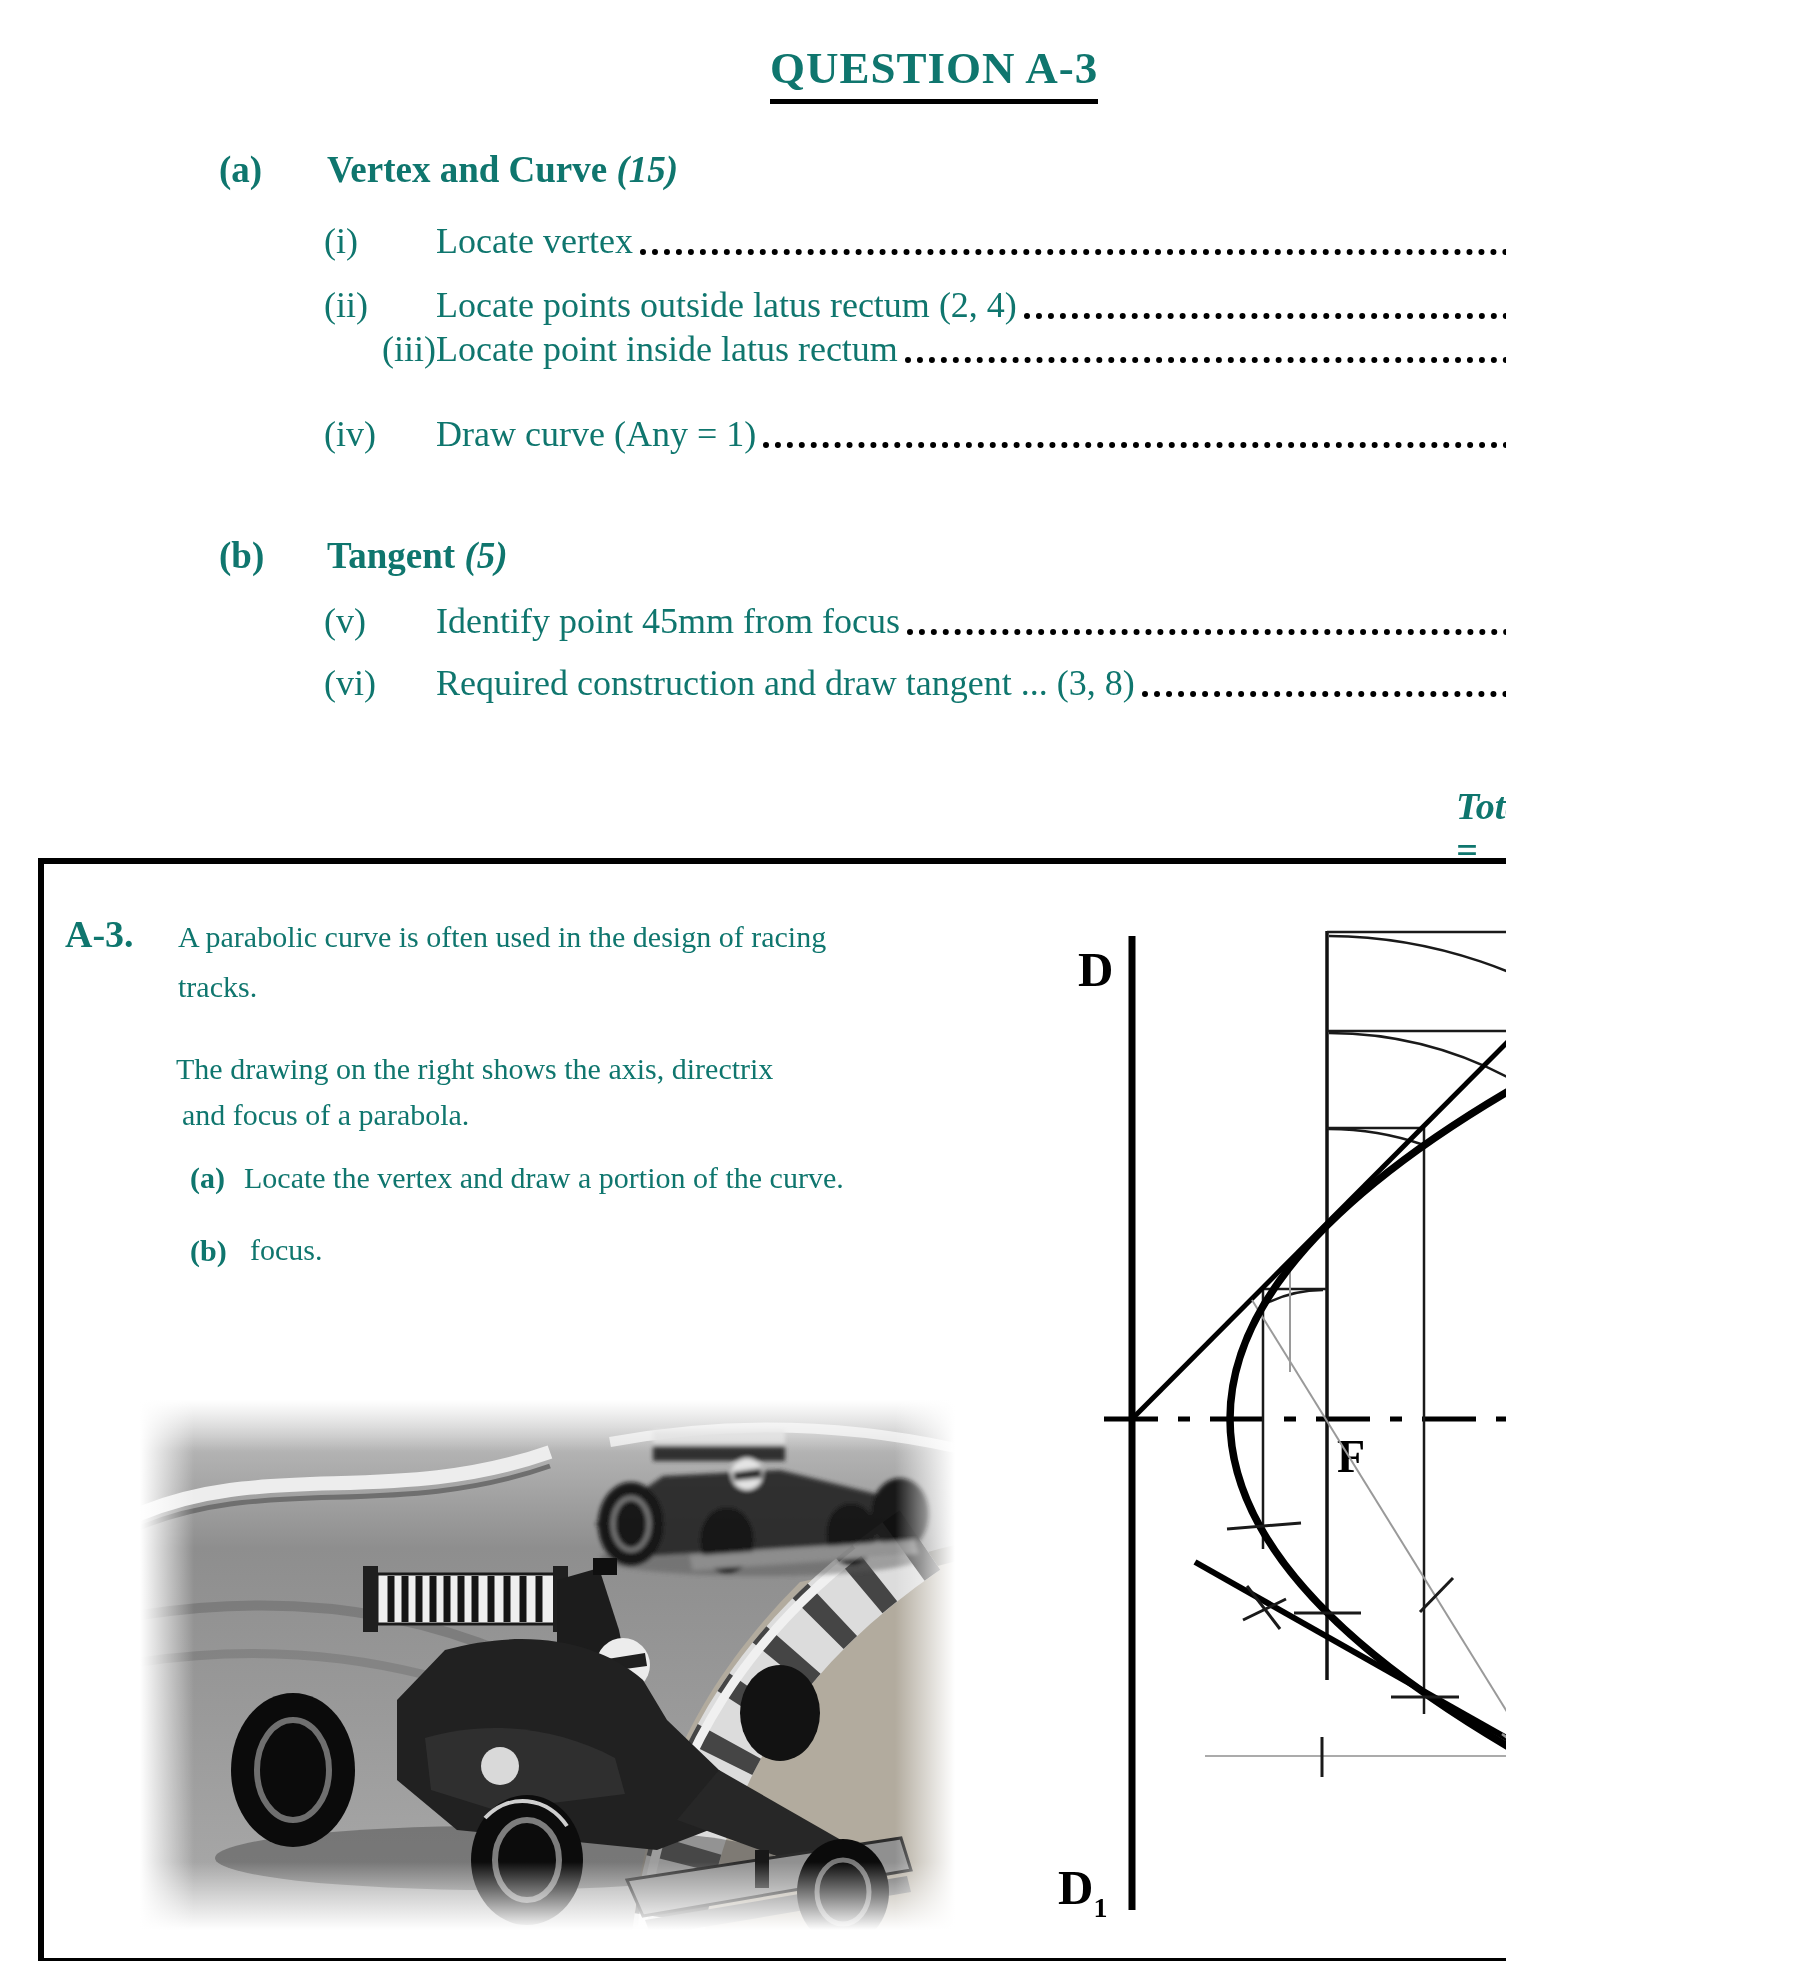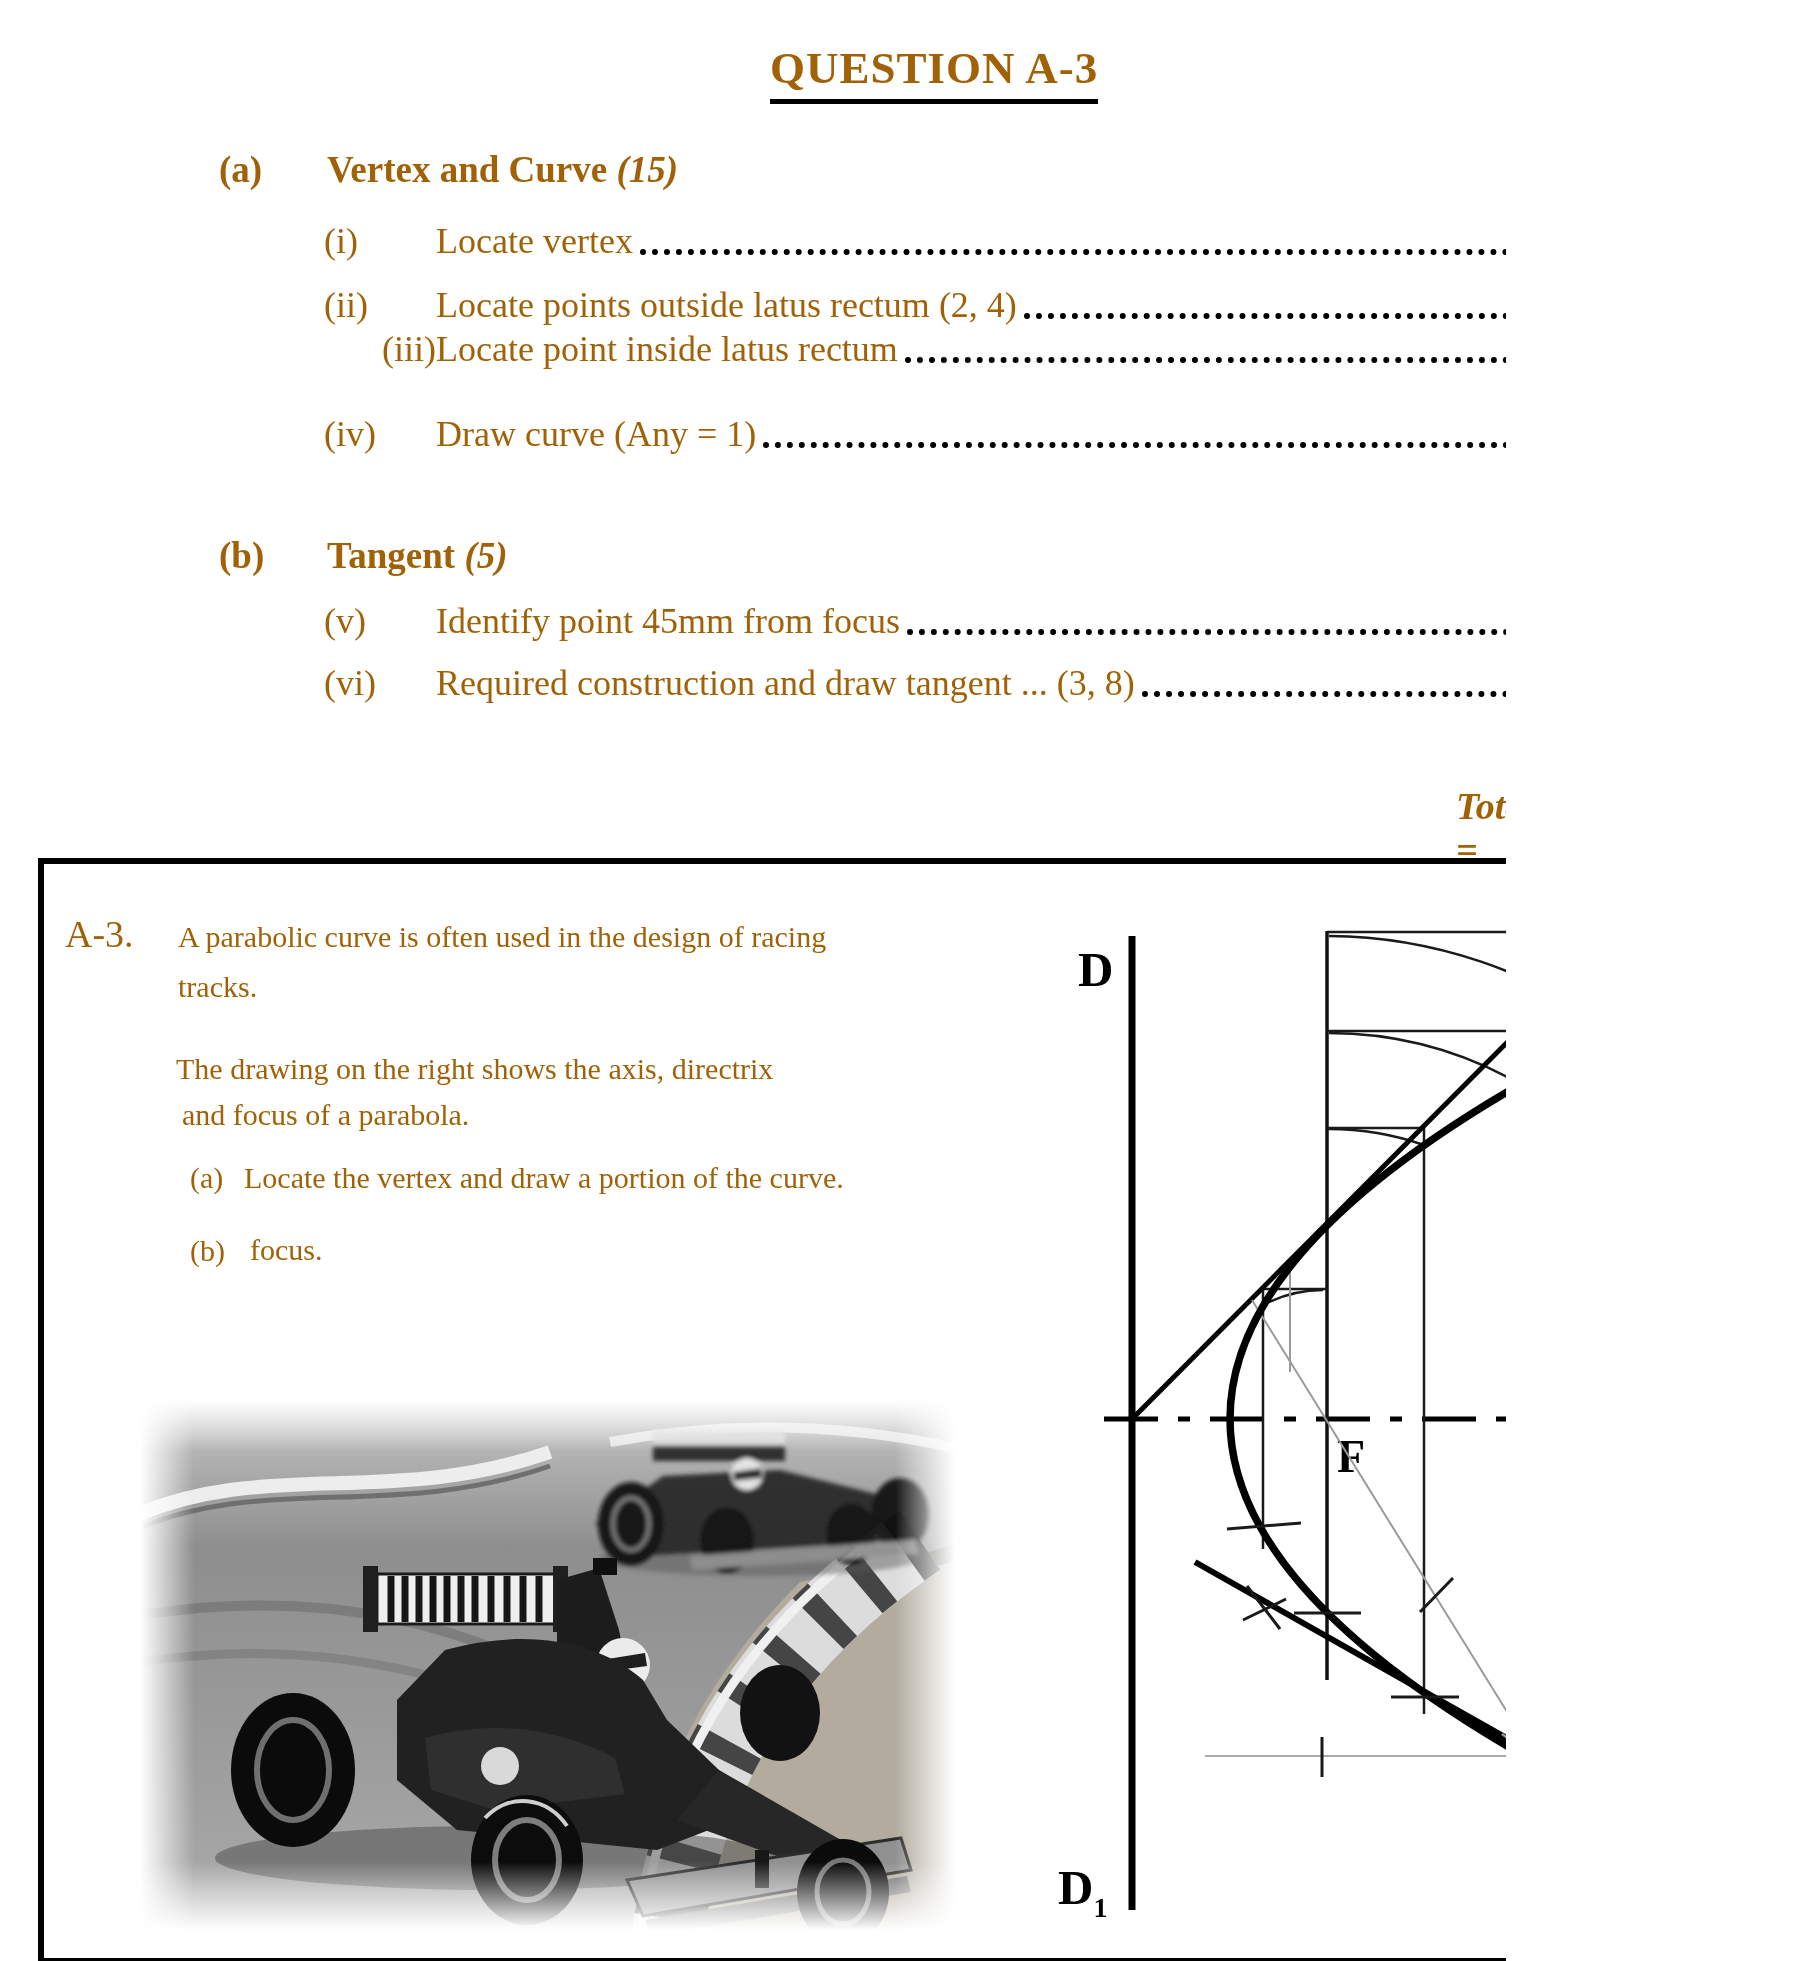--- a/index.html
+++ b/index.html
@@ -1,19 +1,19 @@
 <!DOCTYPE html>
 <html><head>
 <meta charset="utf-8">
 <style>
   html,body{margin:0;padding:0;background:#fff;}
   .page{position:relative;width:1506px;height:1961px;background:#fff;overflow:hidden;
-        font-family:"Liberation Serif",serif;color:#a16207;}
+        font-family:"Liberation Serif",serif;color:#0f766e;}
   .abs{position:absolute;}
-  .b{font-weight:normal;}
+  .b{font-weight:bold;}
   .i{font-style:italic;}
   .title{font-size:45px;font-weight:bold;letter-spacing:1px;border-bottom:5px solid #000;padding-bottom:5px;}
   .marks-h{font-size:42px;font-weight:bold;border-bottom:5px solid #7f1d1d;padding-bottom:2px;}
   .sec{font-size:37px;font-weight:bold;}
   .mrow{display:flex;align-items:flex-end;font-size:36px;line-height:42px;width:1324px;}
   .rnum{width:112px;flex:none;}
   .rtext{white-space:nowrap;}
   .dots{flex:1;border-bottom:6px dotted #000;margin:0 1px 7px 7px;min-width:30px;}
   .rmark{font-weight:bold;flex:none;}
   .total{font-size:38px;font-weight:bold;font-style:italic;}

